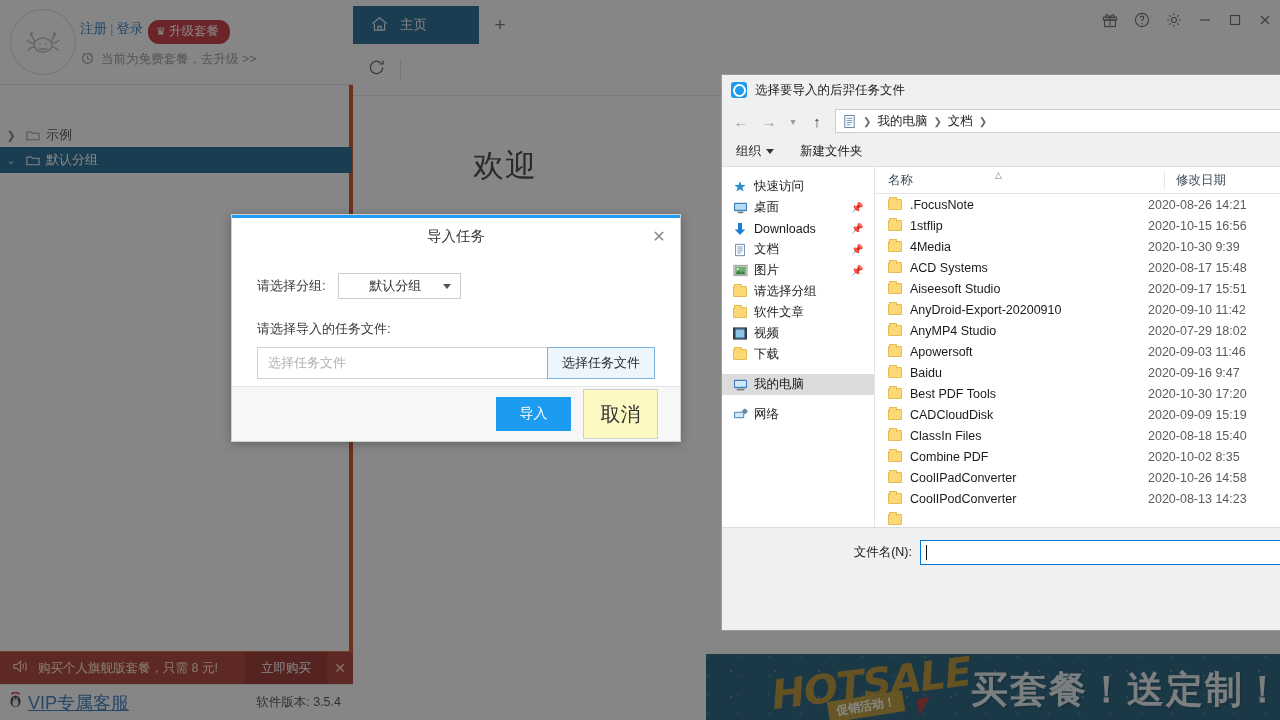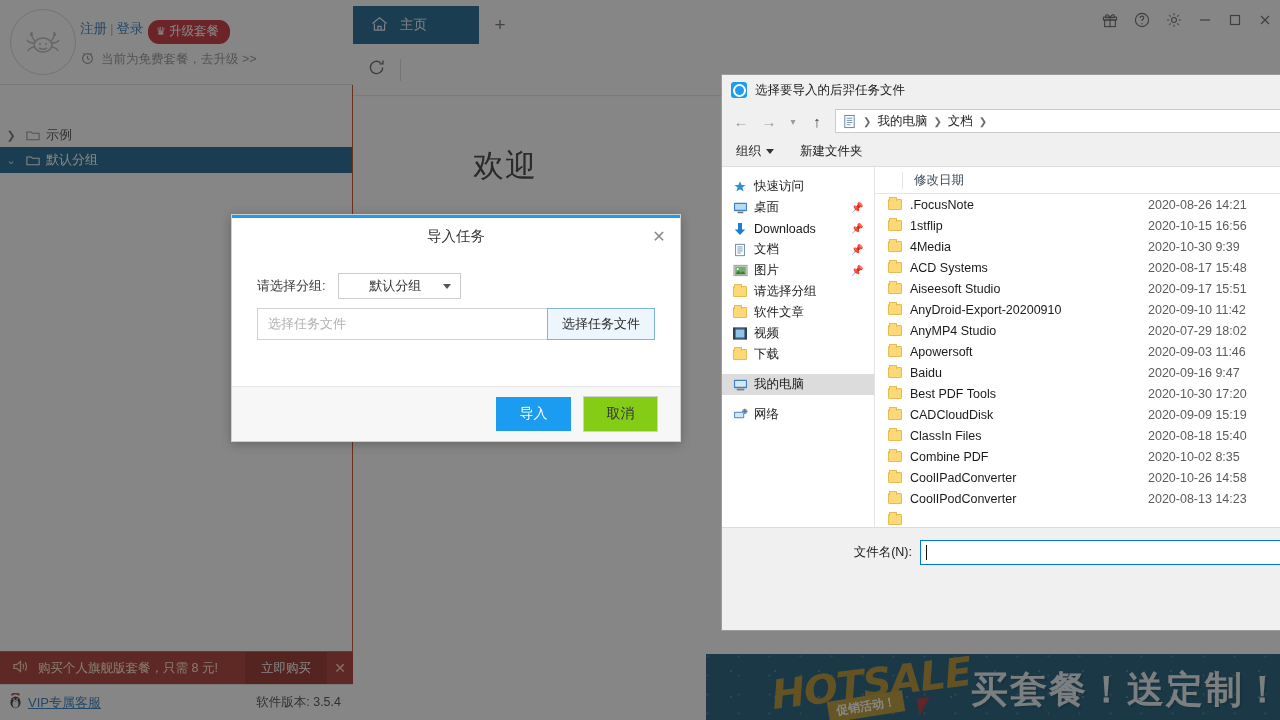--- a/index.html
+++ b/index.html
@@ -10,21 +10,21 @@
     background: #ffffff;
   }
   #root { position: relative; width: 1280px; height: 720px; }
 
   
   .app { position: absolute; inset: 0; background: #ffffff; }
 
   
   .left-panel {
     position: absolute; left: 0; top: 0; width: 353px; height: 720px;
-    background: #ffffff; border-right: 1px solid #c2410c;
+    background: #ffffff; border-right: 4px solid #c2410c;
   }
   .account-box {
     position: absolute; left: 0; top: 0; width: 353px; height: 85px;
     border-bottom: 1px solid #e2e2e2; background: #fff;
   }
   .avatar {
     position: absolute; left: 10px; top: 9px; width: 66px; height: 66px;
     border-radius: 50%; border: 1px solid #d4d4d4;
     display: flex; align-items: center; justify-content: center;
     color: #b9b9b9;
@@ -186,21 +186,21 @@
     display: flex; align-items: center; justify-content: center; font-size: 12.5px;
   }
   .promo-close { width: 26px; text-align: center; color: #f0cfc0; font-size: 14px; }
   .statusbar {
     position: absolute; left: 0; bottom: 0; width: 353px; height: 36px;
     background: #ffffff; border-top: 1px solid #e3e3e3;
     display: flex; align-items: center;
   }
   .vip-link {
     display: flex; align-items: center; gap: 5px; margin-left: 8px;
-    color: #2272b9; font-size: 13px; text-decoration: underline;
+    color: #2272b9; font-size: 18px; text-decoration: underline;
   }
   .version { margin-left: auto; margin-right: 12px; font-size: 12.5px; color: #3d3d3d; }
 
   
   .dim { position: absolute; inset: 0; background: rgba(40,40,40,.56); }
 
   
   .import-dlg {
     position: absolute; left: 231px; top: 214px; width: 450px; height: 228px;
     background: #fff; border: 1px solid #cfcfcf;
@@ -245,22 +245,22 @@
     position: absolute; left: 0; right: 0; bottom: 0; height: 55px;
     background: #f7f7f7; border-top: 1px solid #e6e6e6;
     display: flex; align-items: center; justify-content: flex-end; gap: 12px;
     padding-right: 22px;
   }
   .btn-primary {
     width: 75px; height: 34px; background: #1b9cf0; color: #fff;
     display: flex; align-items: center; justify-content: center; font-size: 14px;
   }
   .btn-ghost {
-    width: 75px; height: 36px; background: #84cc16; border: 1px solid #cfcfcf; color: #333;
-    display: flex; align-items: center; justify-content: center; font-size: 14px;
+    width: 75px; height: 50px; background: #fef9c3; border: 1px solid #cfcfcf; color: #333;
+    display: flex; align-items: center; justify-content: center; font-size: 20px;
   }
 
   
   .picker {
     position: absolute; left: 721px; top: 74px; width: 600px; height: 557px;
     background: #f0f0f0; border: 1px solid #9b9b9b;
     overflow: hidden;
   }
   .picker-title {
     height: 30px; background: #f0f0f0; display: flex; align-items: center;
@@ -546,20 +546,21 @@
       <span class="dlg-close">✕</span>
     </div>
     <div class="dlg-body">
       <div class="row-group">
         <span class="lbl">请选择分组:</span>
         <span class="select-box">
           <span class="select-val">默认分组</span>
           <span class="select-caret"></span>
         </span>
       </div>
+      <div class="sub-lbl">请选择导入的任务文件:</div>
       <div class="file-row">
         <span class="file-input">选择任务文件</span>
         <span class="file-btn">选择任务文件</span>
       </div>
     </div>
     <div class="dlg-footer">
       <span class="btn-primary">导入</span>
       <span class="btn-ghost">取消</span>
     </div>
   </div>
@@ -713,20 +714,24 @@
                 <circle cx="12.6" cy="3.6" r="2.8" fill="#7fa8cc"></circle>
                 <path d="M9.9 3.6h5.4M12.6.8v5.6" stroke="#4a6a8a" stroke-width=".8"></path>
               </svg>
           </span>
           <span>网络</span>
         </div>
       </div>
 
       <div class="picker-list">
         <div class="col-head">
+          <span class="col-name">
+            <span>名称</span>
+            <span class="col-sortmark">△</span>
+          </span>
           <span class="col-date">修改日期</span>
           <span class="col-type"></span>
         </div>
         <div id="file-rows">
             <div class="frow">
               <span class="fname">
                 <span style="display: flex; align-items: center;">
                   <span class="ico-folder"></span>
                 </span>
                 <span>.FocusNote</span>

